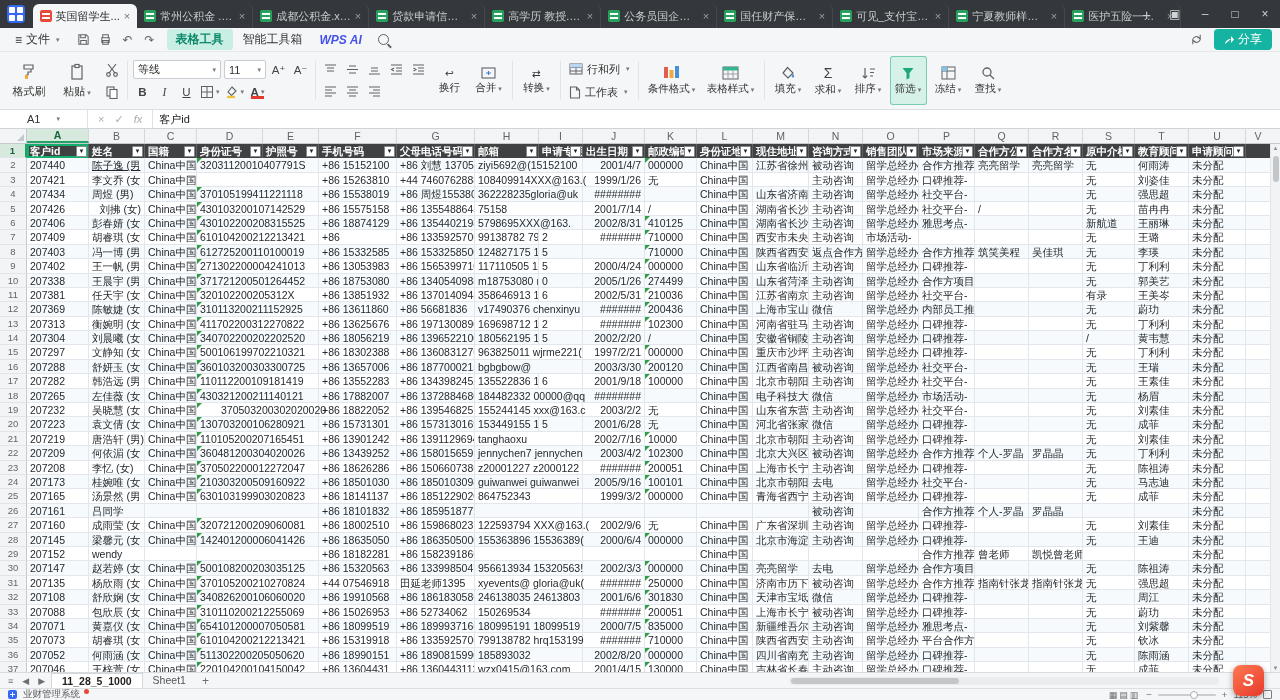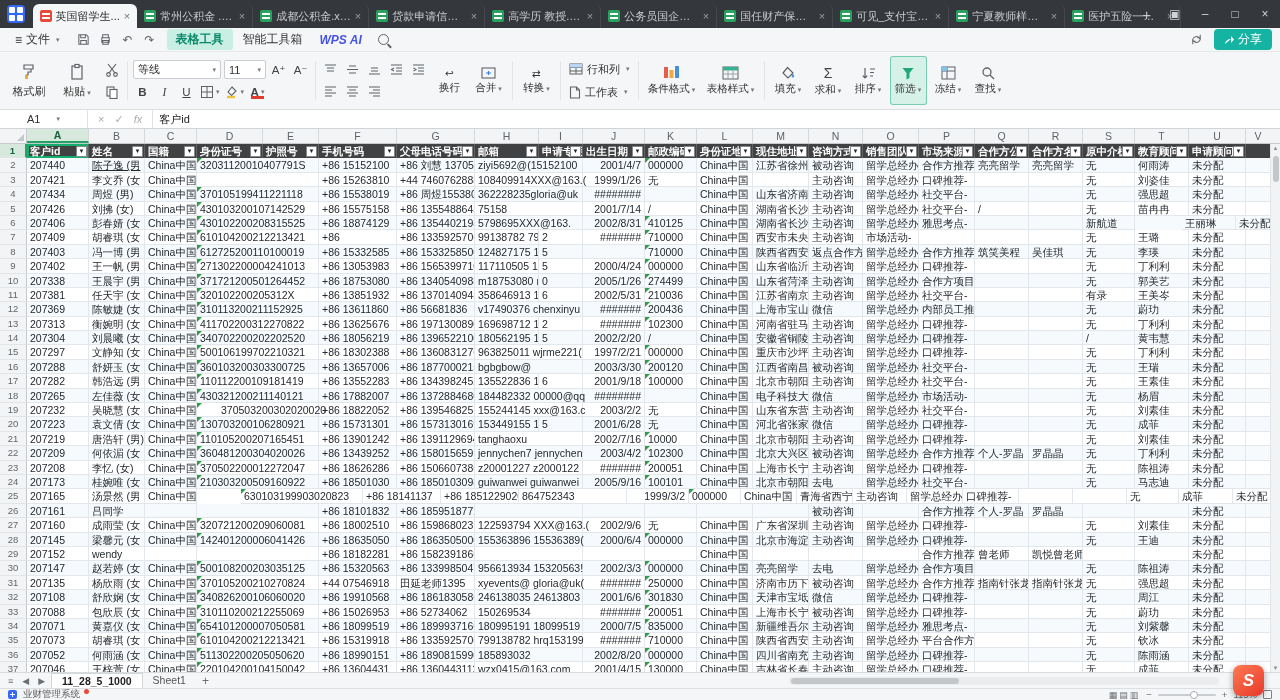--- a/index.html
+++ b/index.html
@@ -592,21 +592,21 @@
         <div class="cell" style="width: 54px;"></div>
         <div class="cell" style="width: 54px;"></div>
         <div class="cell" style="width: 52px;">无</div>
         <div class="cell" style="width: 54px;">强思超</div>
         <div class="cell" style="width: 57px;">未分配</div>
         <div class="cell fill"></div>
       </div>
       <div class="grow b">
         <div class="rn">5</div>
         <div class="cell" style="width: 62px;">207426</div>
-        <div class="cell" style="width: 56px;">刘拂 (女)</div>
+        <div class="cell" style="width: 56px; text-align: right;">刘拂 (女)</div>
         <div class="cell" style="width: 52px;">China中国</div>
         <div class="cell spill" style="width: 66px;">430103200107142529<span class="flag"></span></div>
         <div class="cell" style="width: 56px;"></div>
         <div class="cell" style="width: 78px;">+86 15575158</div>
         <div class="cell" style="width: 78px;">+86 13554886455</div>
         <div class="cell spill" style="width: 64px;">75158</div>
         <div class="cell" style="width: 44px;"></div>
         <div class="cell num" style="width: 62px;">2001/7/14</div>
         <div class="cell" style="width: 52px;">/</div>
         <div class="cell" style="width: 56px;">China中国</div>
@@ -635,21 +635,21 @@
         <div class="cell num" style="width: 62px;">2002/8/31</div>
         <div class="cell" style="width: 52px;">410125<span class="flag"></span></div>
         <div class="cell" style="width: 56px;">China中国</div>
         <div class="cell" style="width: 56px;">湖南省长沙</div>
         <div class="cell" style="width: 54px;">主动咨询</div>
         <div class="cell" style="width: 56px;">留学总经办</div>
         <div class="cell" style="width: 56px;">雅思考点-</div>
         <div class="cell" style="width: 54px;"></div>
         <div class="cell" style="width: 54px;"></div>
         <div class="cell" style="width: 52px;">新航道</div>
-        <div class="cell" style="width: 54px; margin-left: 47px;">王丽琳</div>
+        <div class="cell" style="width: 54px;">王丽琳</div>
         <div class="cell" style="width: 57px;">未分配</div>
         <div class="cell fill"></div>
       </div>
       <div class="grow b">
         <div class="rn">7</div>
         <div class="cell" style="width: 62px;">207409</div>
         <div class="cell" style="width: 56px;">胡睿琪 (女</div>
         <div class="cell" style="width: 52px;">China中国</div>
         <div class="cell spill" style="width: 66px;">610104200212213421<span class="flag"></span></div>
         <div class="cell" style="width: 56px;"></div>
@@ -1094,21 +1094,21 @@
         <div class="cell" style="width: 52px;">无</div>
         <div class="cell" style="width: 54px;">马志迪</div>
         <div class="cell" style="width: 57px;">未分配</div>
         <div class="cell fill"></div>
       </div>
       <div class="grow b">
         <div class="rn">25</div>
         <div class="cell" style="width: 62px;">207165</div>
         <div class="cell" style="width: 56px;">汤景然 (男</div>
         <div class="cell" style="width: 52px;">China中国</div>
-        <div class="cell spill" style="width: 66px; margin-left: 44px;">630103199903020823<span class="flag"></span></div>
+        <div class="cell spill" style="width: 66px;">630103199903020823<span class="flag"></span></div>
         <div class="cell" style="width: 56px;"></div>
         <div class="cell" style="width: 78px;">+86 18141137</div>
         <div class="cell" style="width: 78px;">+86 1851229020(</div>
         <div class="cell spill" style="width: 64px;">864752343</div>
         <div class="cell" style="width: 44px;"></div>
         <div class="cell num" style="width: 62px;">1999/3/2</div>
         <div class="cell" style="width: 52px;">000000<span class="flag"></span></div>
         <div class="cell" style="width: 56px;">China中国</div>
         <div class="cell" style="width: 56px;">青海省西宁</div>
         <div class="cell" style="width: 54px;">主动咨询</div>

